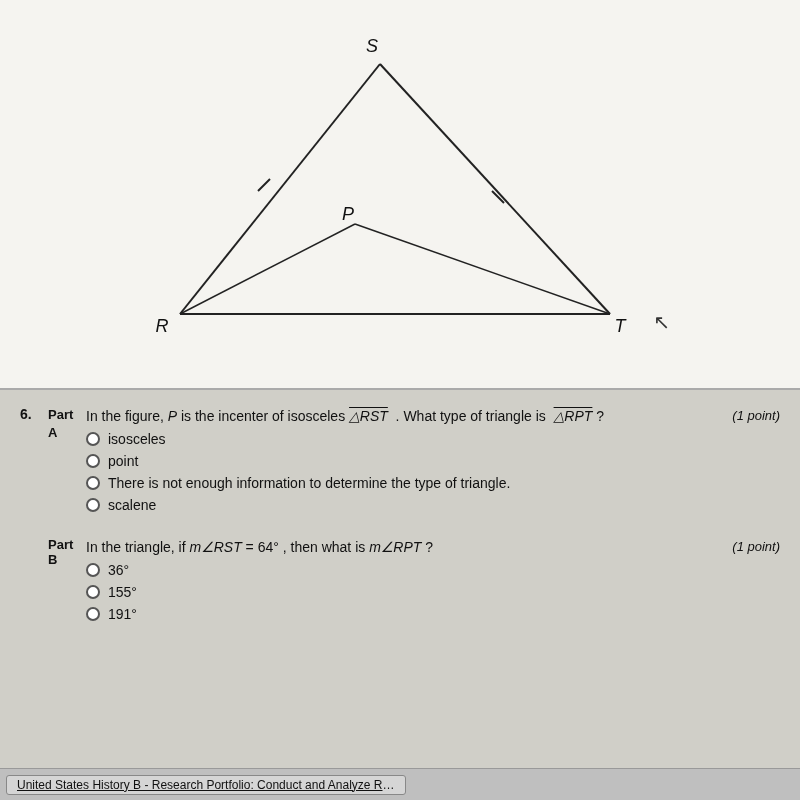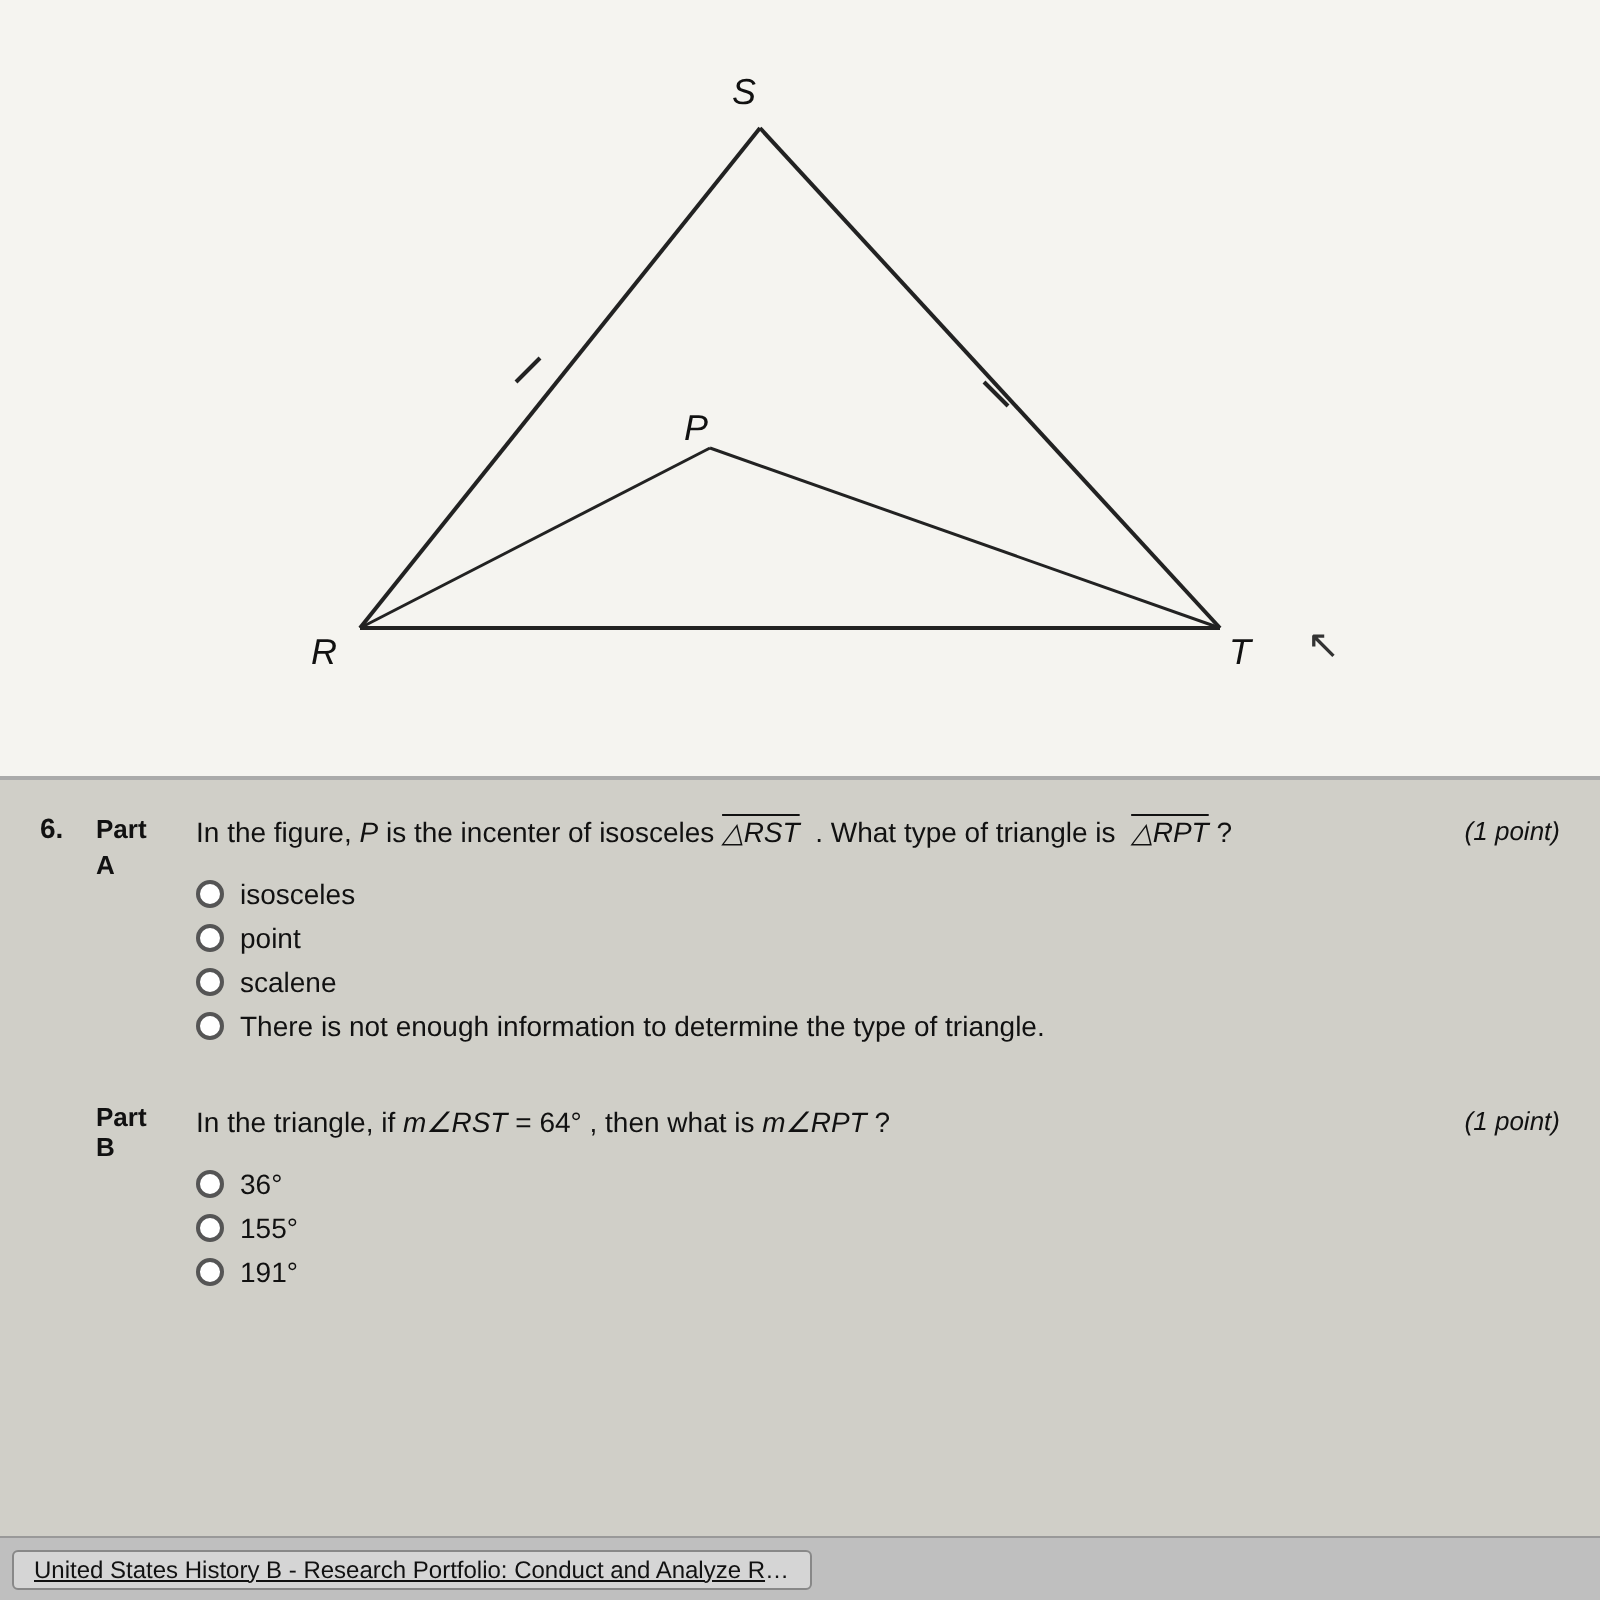--- a/index.html
+++ b/index.html
@@ -56,27 +56,26 @@
 
     .question-content {
       flex: 1;
     }
 
     .question-text {
       font-size: 14px;
       color: #111;
       line-height: 1.5;
       margin-bottom: 4px;
-      margin-left: 12px;
     }
 
     .options {
       list-style: none;
       padding: 0;
-      margin: 12px;
+      margin: 0;
     }
 
     .options li {
       display: flex;
       align-items: center;
       margin-bottom: 6px;
       font-size: 14px;
       color: #111;
     }
 
@@ -177,25 +176,25 @@
           <li>
               <span class="radio-circle"></span>
               <span>isosceles</span>
             </li>
           <li>
               <span class="radio-circle"></span>
               <span>point</span>
             </li>
           <li>
               <span class="radio-circle"></span>
+              <span>There is not enough information to determine the type of triangle.</span>
+            </li>
+          <li>
+              <span class="radio-circle"></span>
               <span>scalene</span>
-            </li>
-          <li>
-              <span class="radio-circle"></span>
-              <span>There is not enough information to determine the type of triangle.</span>
             </li>
         </ul>
       </div>
     </div>
 
     <div class="part-b-row">
       <div style="min-width:28px;"></div>
       <div style="min-width:38px; font-weight:bold; font-size:13px; color:#111;">Part<br>B</div>
       <div class="question-content">
         <div class="question-text">

